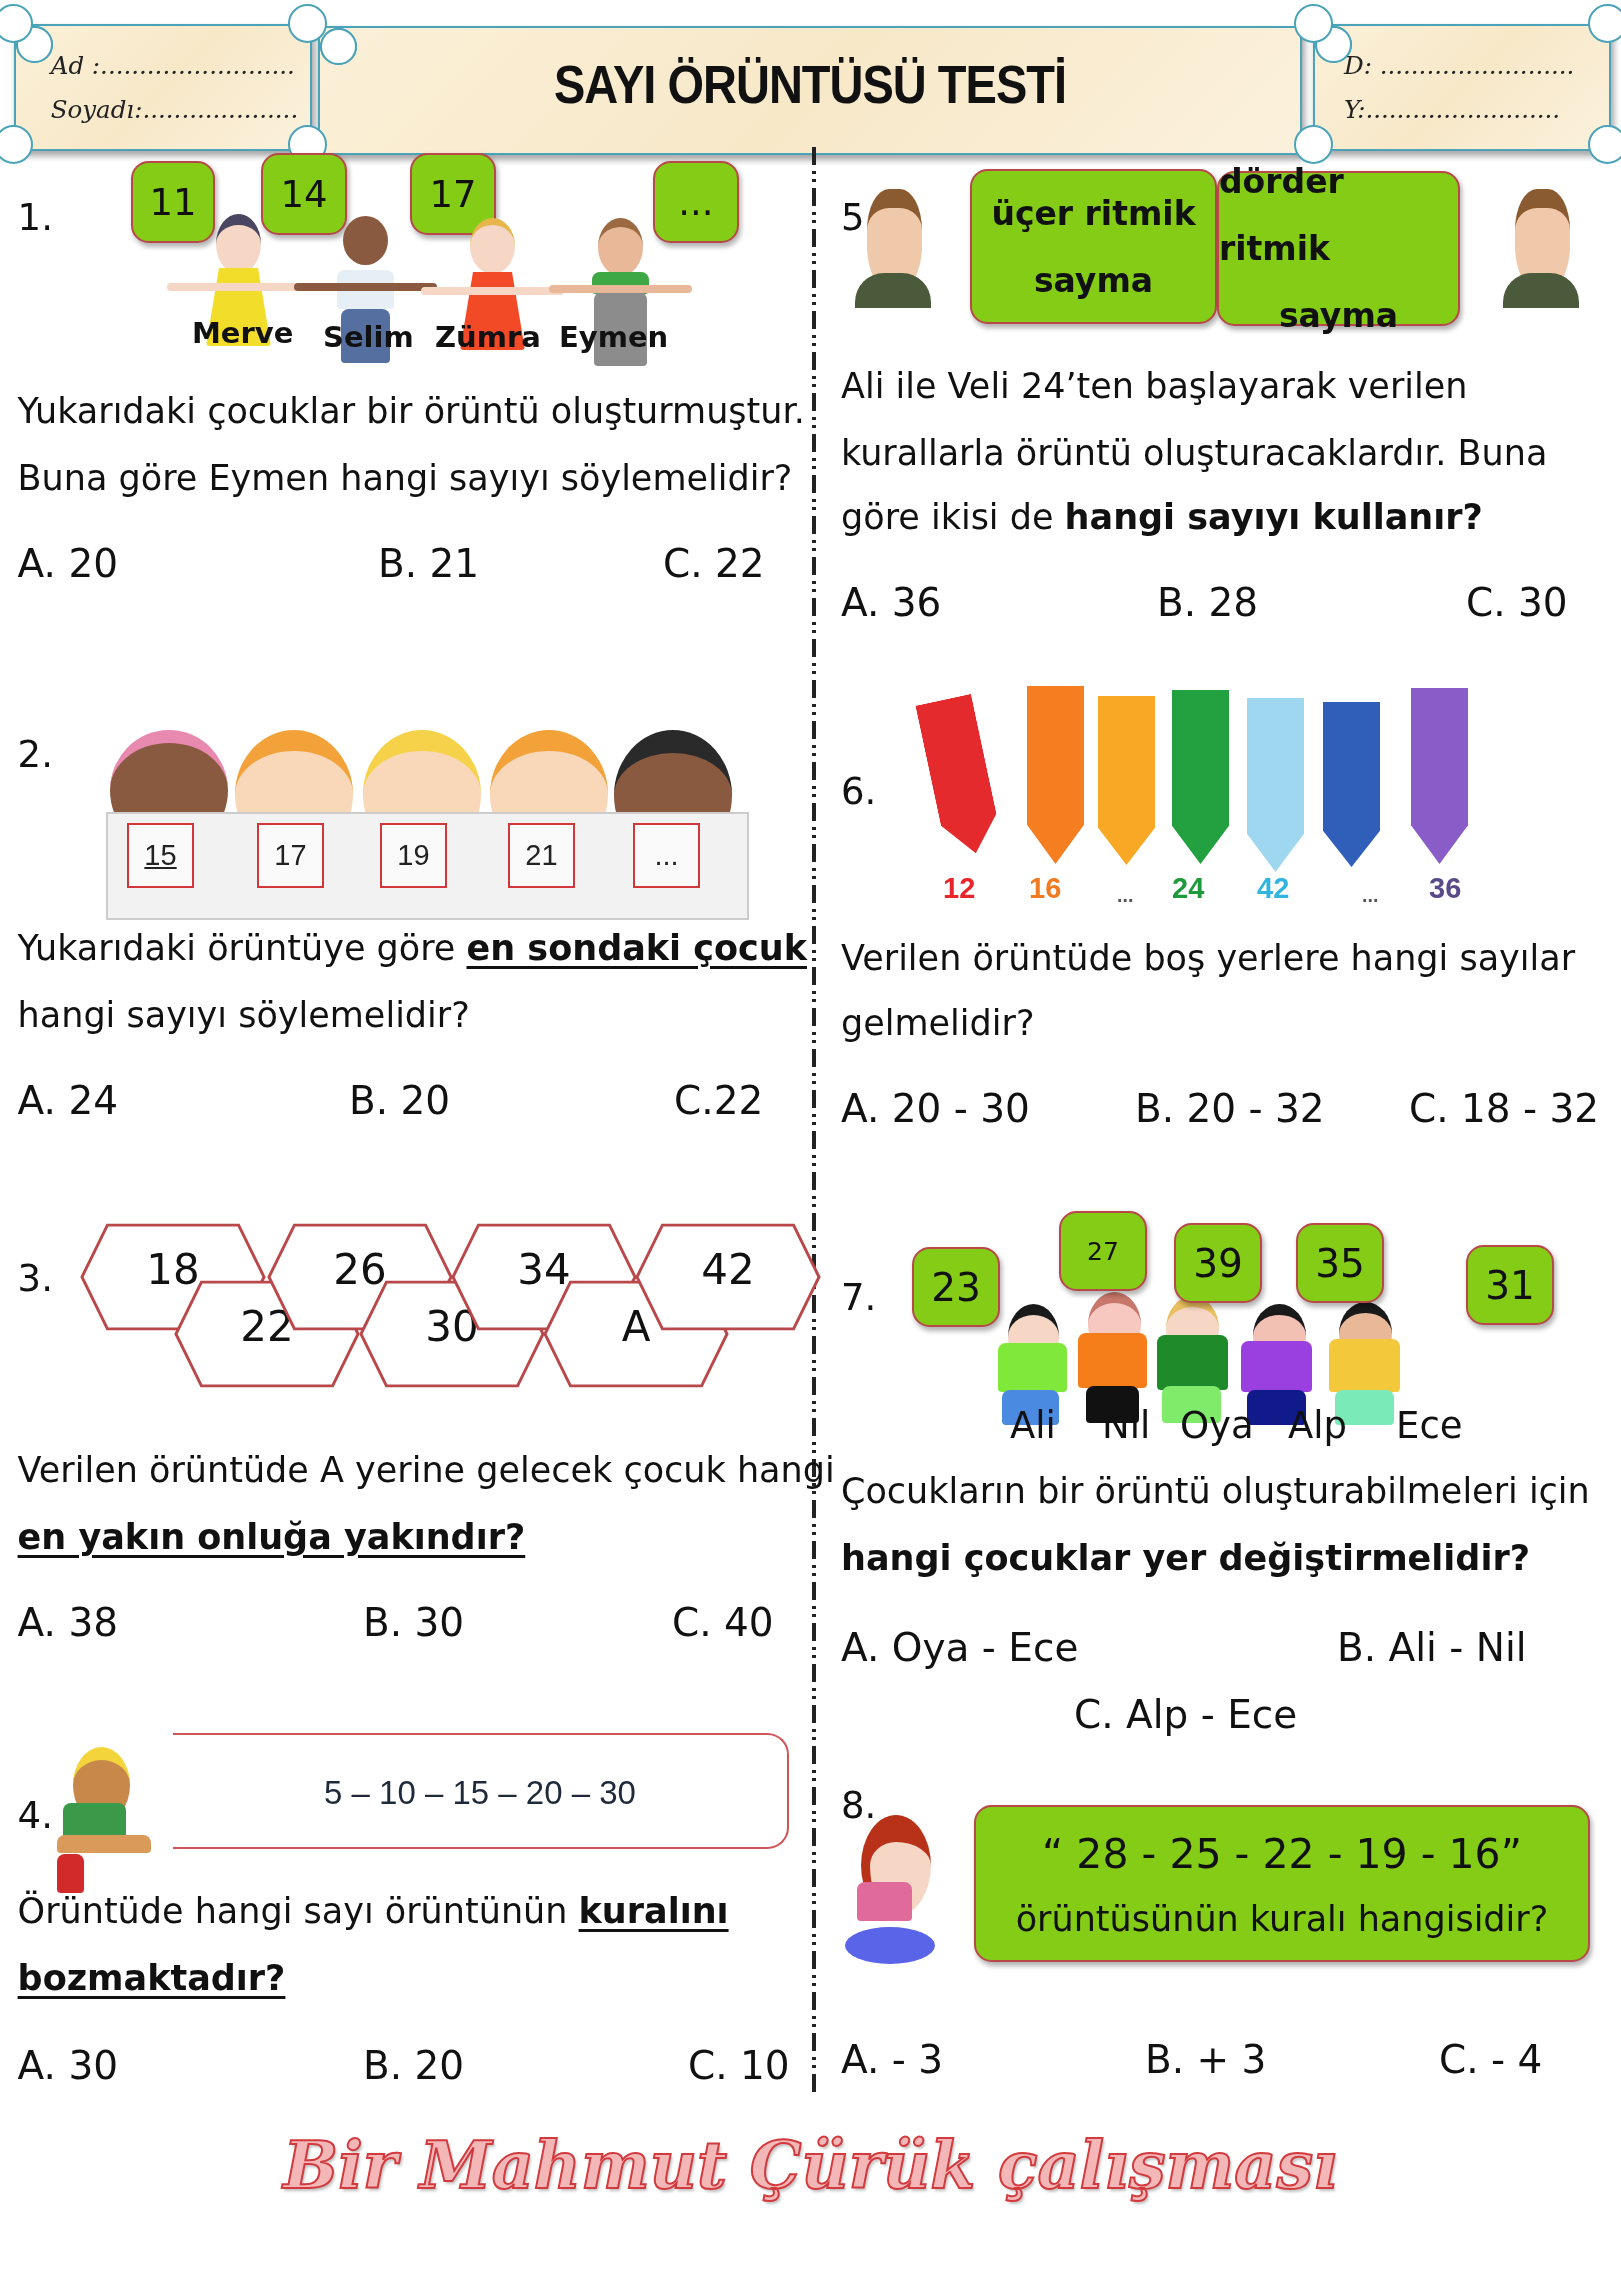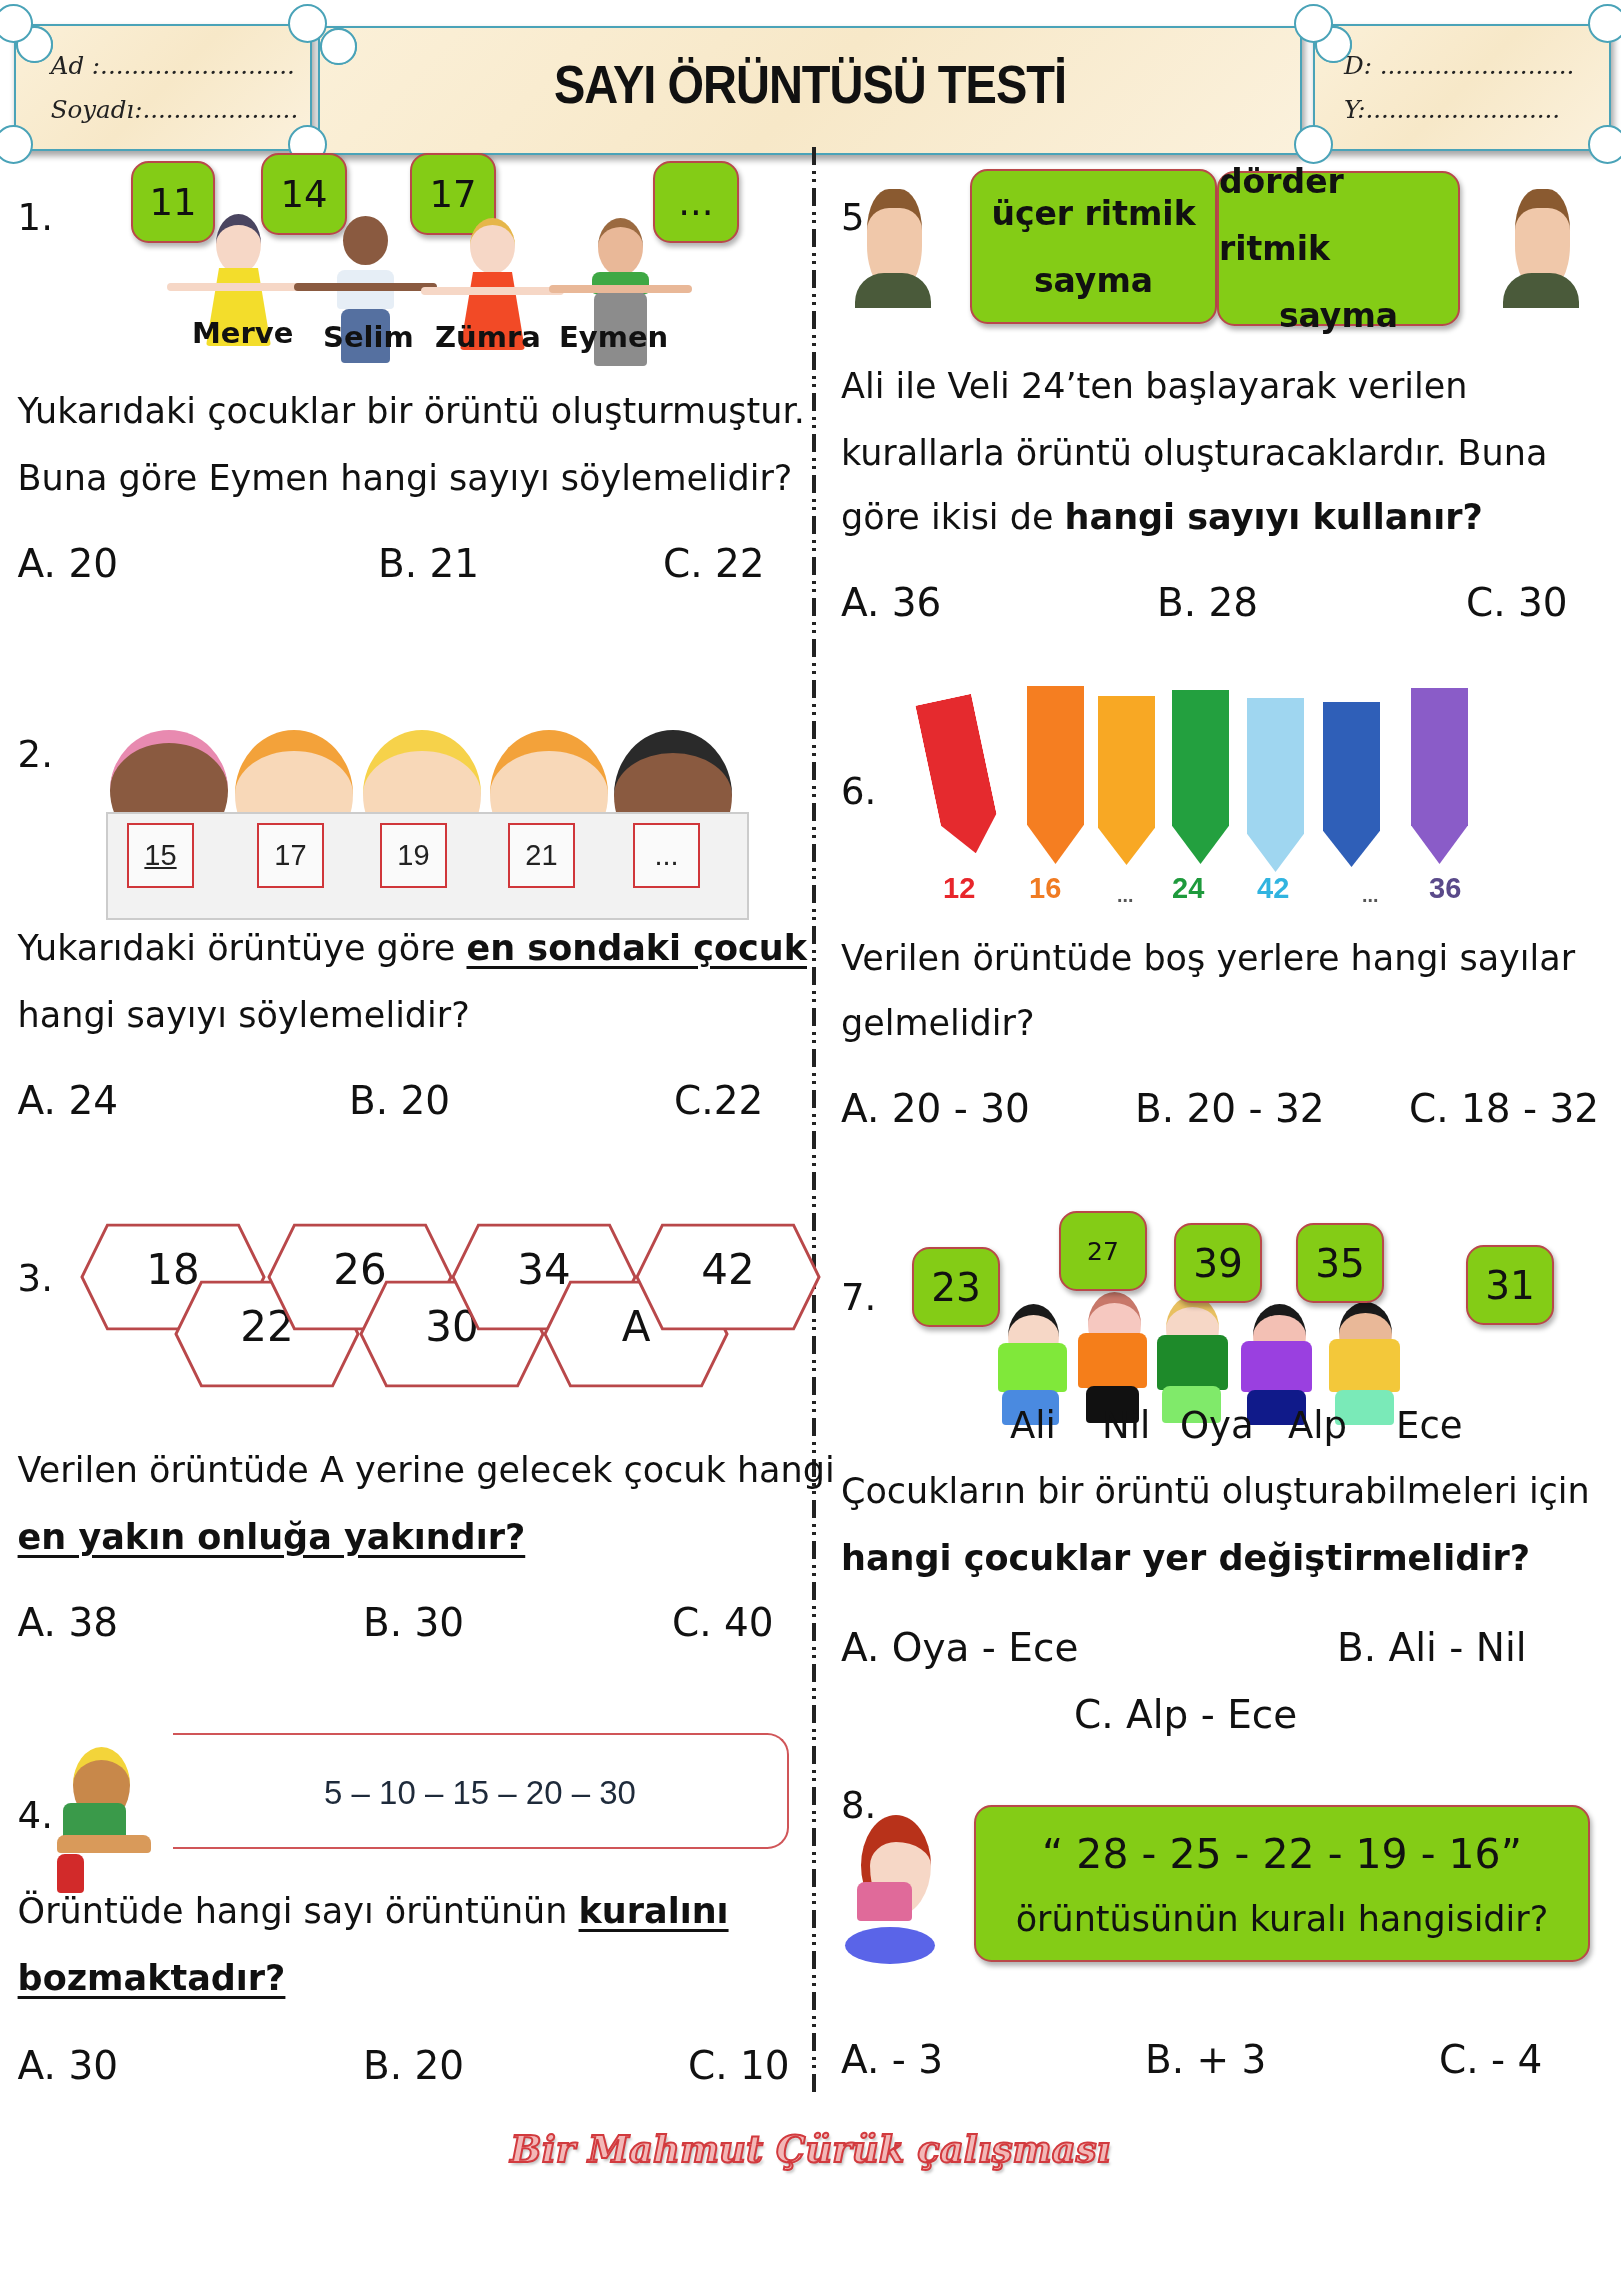--- a/index.html
+++ b/index.html
@@ -43,21 +43,21 @@
 
   .hex { position:absolute; width:186px; height:108px; }
   .hex svg { position:absolute; left:0; top:0; }
   .hex span { position:absolute; left:0; right:0; top:21.6px; text-align:center; font-size:42px; color:#111; }
 
   .pencil { position:absolute; width:57px; }
   .pnum { position:absolute; font-size:29px; font-weight:bold; font-family:"Liberation Sans", sans-serif; }
 
   .rulebox { position:absolute; border:2.9px solid #d05558; border-left:none; border-radius:0 21.6px 21.6px 0; background:#fff; }
   .footer { position:absolute; left:0; right:0; top:2127px; text-align:center; font-family:"DejaVu Serif", serif;
-            font-style:italic; font-weight:bold; font-size:37px; color:#f3b7b7;
+            font-style:italic; font-weight:bold; font-size:65px; color:#f3b7b7;
             -webkit-text-stroke: 2px #d23a3e; text-shadow: 2px 2.9px 2.9px rgba(0,0,0,0.25); }
 </style>
 </head>
 <body>
 
 <div class="ticket" style="left:13.7px;top:23.5px;width:294px;height:123px;border-radius:3.9px;">
   <span class="lbl" style="left:35px;top:25.5px;">Ad :.........................</span>
   <span class="lbl" style="left:35px;top:69px;">Soyadı:....................</span>
 </div>
 <div class="ticket" style="left:318px;top:25.5px;width:980px;height:125px;border-radius:3.9px;">

